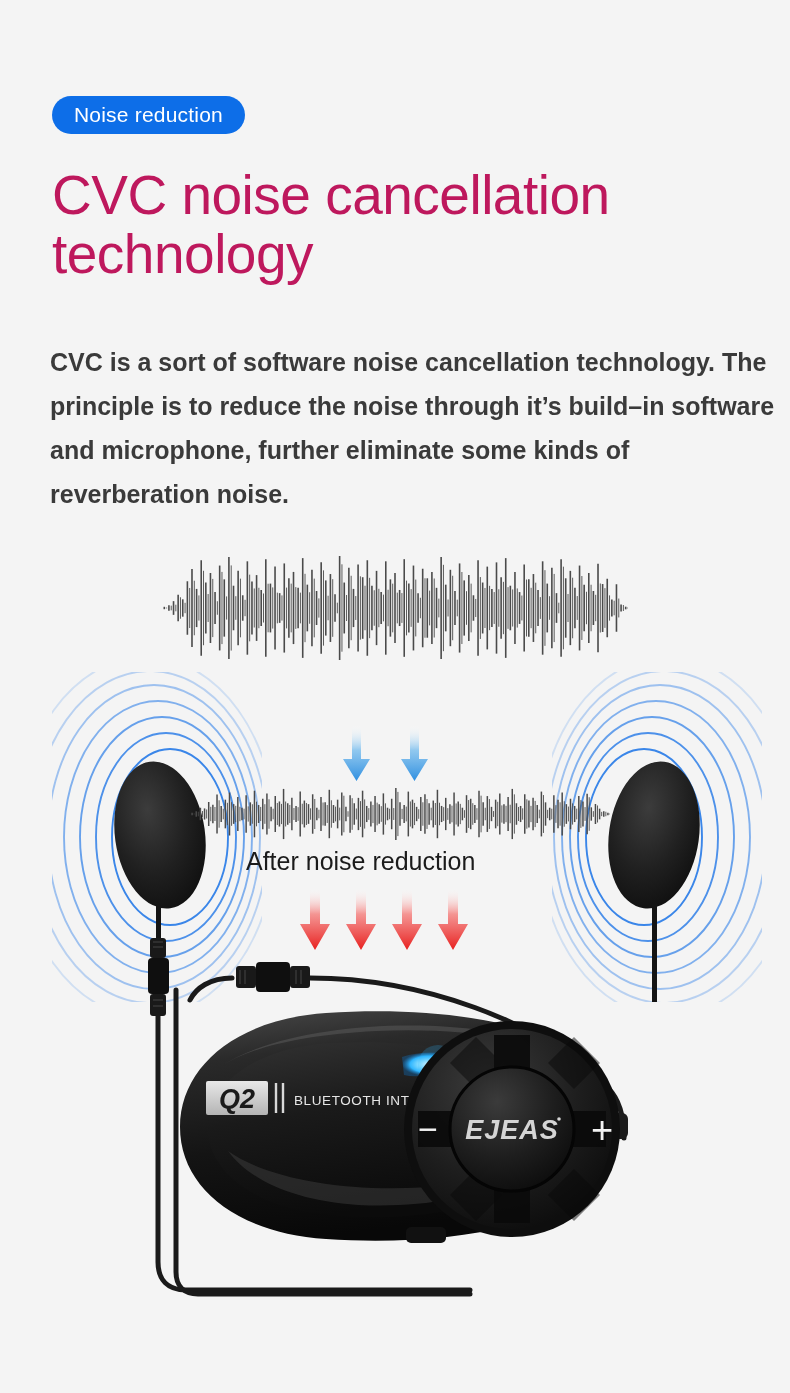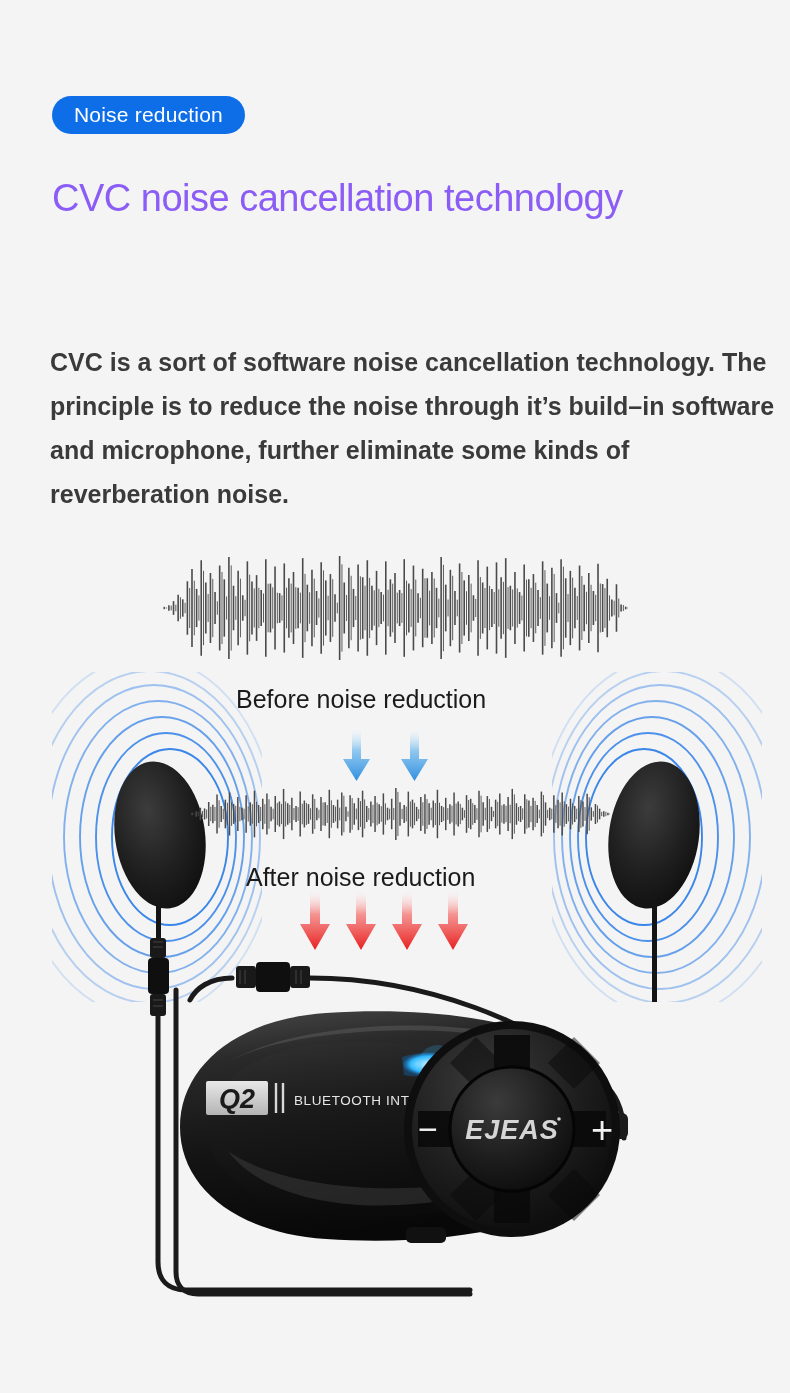--- a/index.html
+++ b/index.html
@@ -14,40 +14,40 @@
   
   .badge{
     position:absolute; left:52px; top:96px;
     height:38px; padding:0 22px;
     display:flex; align-items:center;
     background:#0d6ee8; border-radius:19px;
     color:#ffffff; font-size:21px; letter-spacing:.2px;
     white-space:nowrap;
   }
   .headline{
-    position:absolute; left:52px; top:178px; width:690px;
-    font-size:38px; line-height:1.07; color:#8b5cf6;
+    position:absolute; left:52px; top:166px; width:690px;
+    font-size:55px; line-height:1.07; color:#be185d;
     font-weight:400; letter-spacing:-.5px;
   }
   .body-copy{
     position:absolute; left:50px; top:340px; width:730px;
     font-size:25px; line-height:1.76; color:#3a3a3a; font-weight:700;
   }
 
   
   .diagram{ position:absolute; left:0; top:540px; width:790px; height:853px; }
 
   .wave-top{ position:absolute; left:162px; top:16px; width:466px; height:104px; }
   .wave-mid{ position:absolute; left:190px; top:248px; width:420px; height:52px; }
 
   .lbl{
     position:absolute; font-size:25px; color:#1b1b1b; white-space:nowrap;
   }
   .lbl-before{ left:236px; top:145px; }
-  .lbl-after { left:246px; top:307px;margin-top:16px; }
+  .lbl-after { left:246px; top:307px; }
 
   .arrows-blue{ position:absolute; left:330px; top:185px; width:120px; height:56px; }
   .arrows-red { position:absolute; left:290px; top:348px; width:200px; height:62px; }
 
   .ring-left { position:absolute; left:52px;  top:132px; width:210px; height:330px; }
   .ring-right{ position:absolute; left:552px; top:132px; width:210px; height:330px; }
 
   .cables{ position:absolute; left:0; top:330px; width:790px; height:523px; }
   .device{ position:absolute; left:150px; top:455px; width:490px; height:260px; }
 </style>
@@ -308,21 +308,20 @@
           <line stroke-width="0.9" x1="452.16" y1="44.72" x2="452.16" y2="59.28"></line>
           <line x1="454.47" y1="28.24" x2="454.47" y2="75.76"></line>
           <line stroke-width="0.9" x1="456.77" y1="42.55" x2="456.77" y2="61.45"></line>
           <line x1="459.08" y1="48.43" x2="459.08" y2="55.57"></line>
           <line stroke-width="0.9" x1="461.39" y1="49.01" x2="461.39" y2="54.99"></line>
           <line x1="463.69" y1="50.67" x2="463.69" y2="53.33"></line>
           <line stroke-width="0.9" x1="466.00" y1="51.31" x2="466.00" y2="52.69"></line>
         </g>
     </svg>
 
-    <div class="lbl lbl-before">Before noise reduction</div>
 
     <svg class="arrows-blue" viewBox="0 0 120 56">
       <defs>
         <linearGradient id="blueG" x1="0" y1="0" x2="0" y2="1">
           <stop offset="0%" stop-color="#ffffff" stop-opacity="0"></stop>
           <stop offset="45%" stop-color="#7fc0ee" stop-opacity=".85"></stop>
           <stop offset="100%" stop-color="#2f8fe0"></stop>
         </linearGradient>
       </defs>
       <g fill="url(#blueG)">

